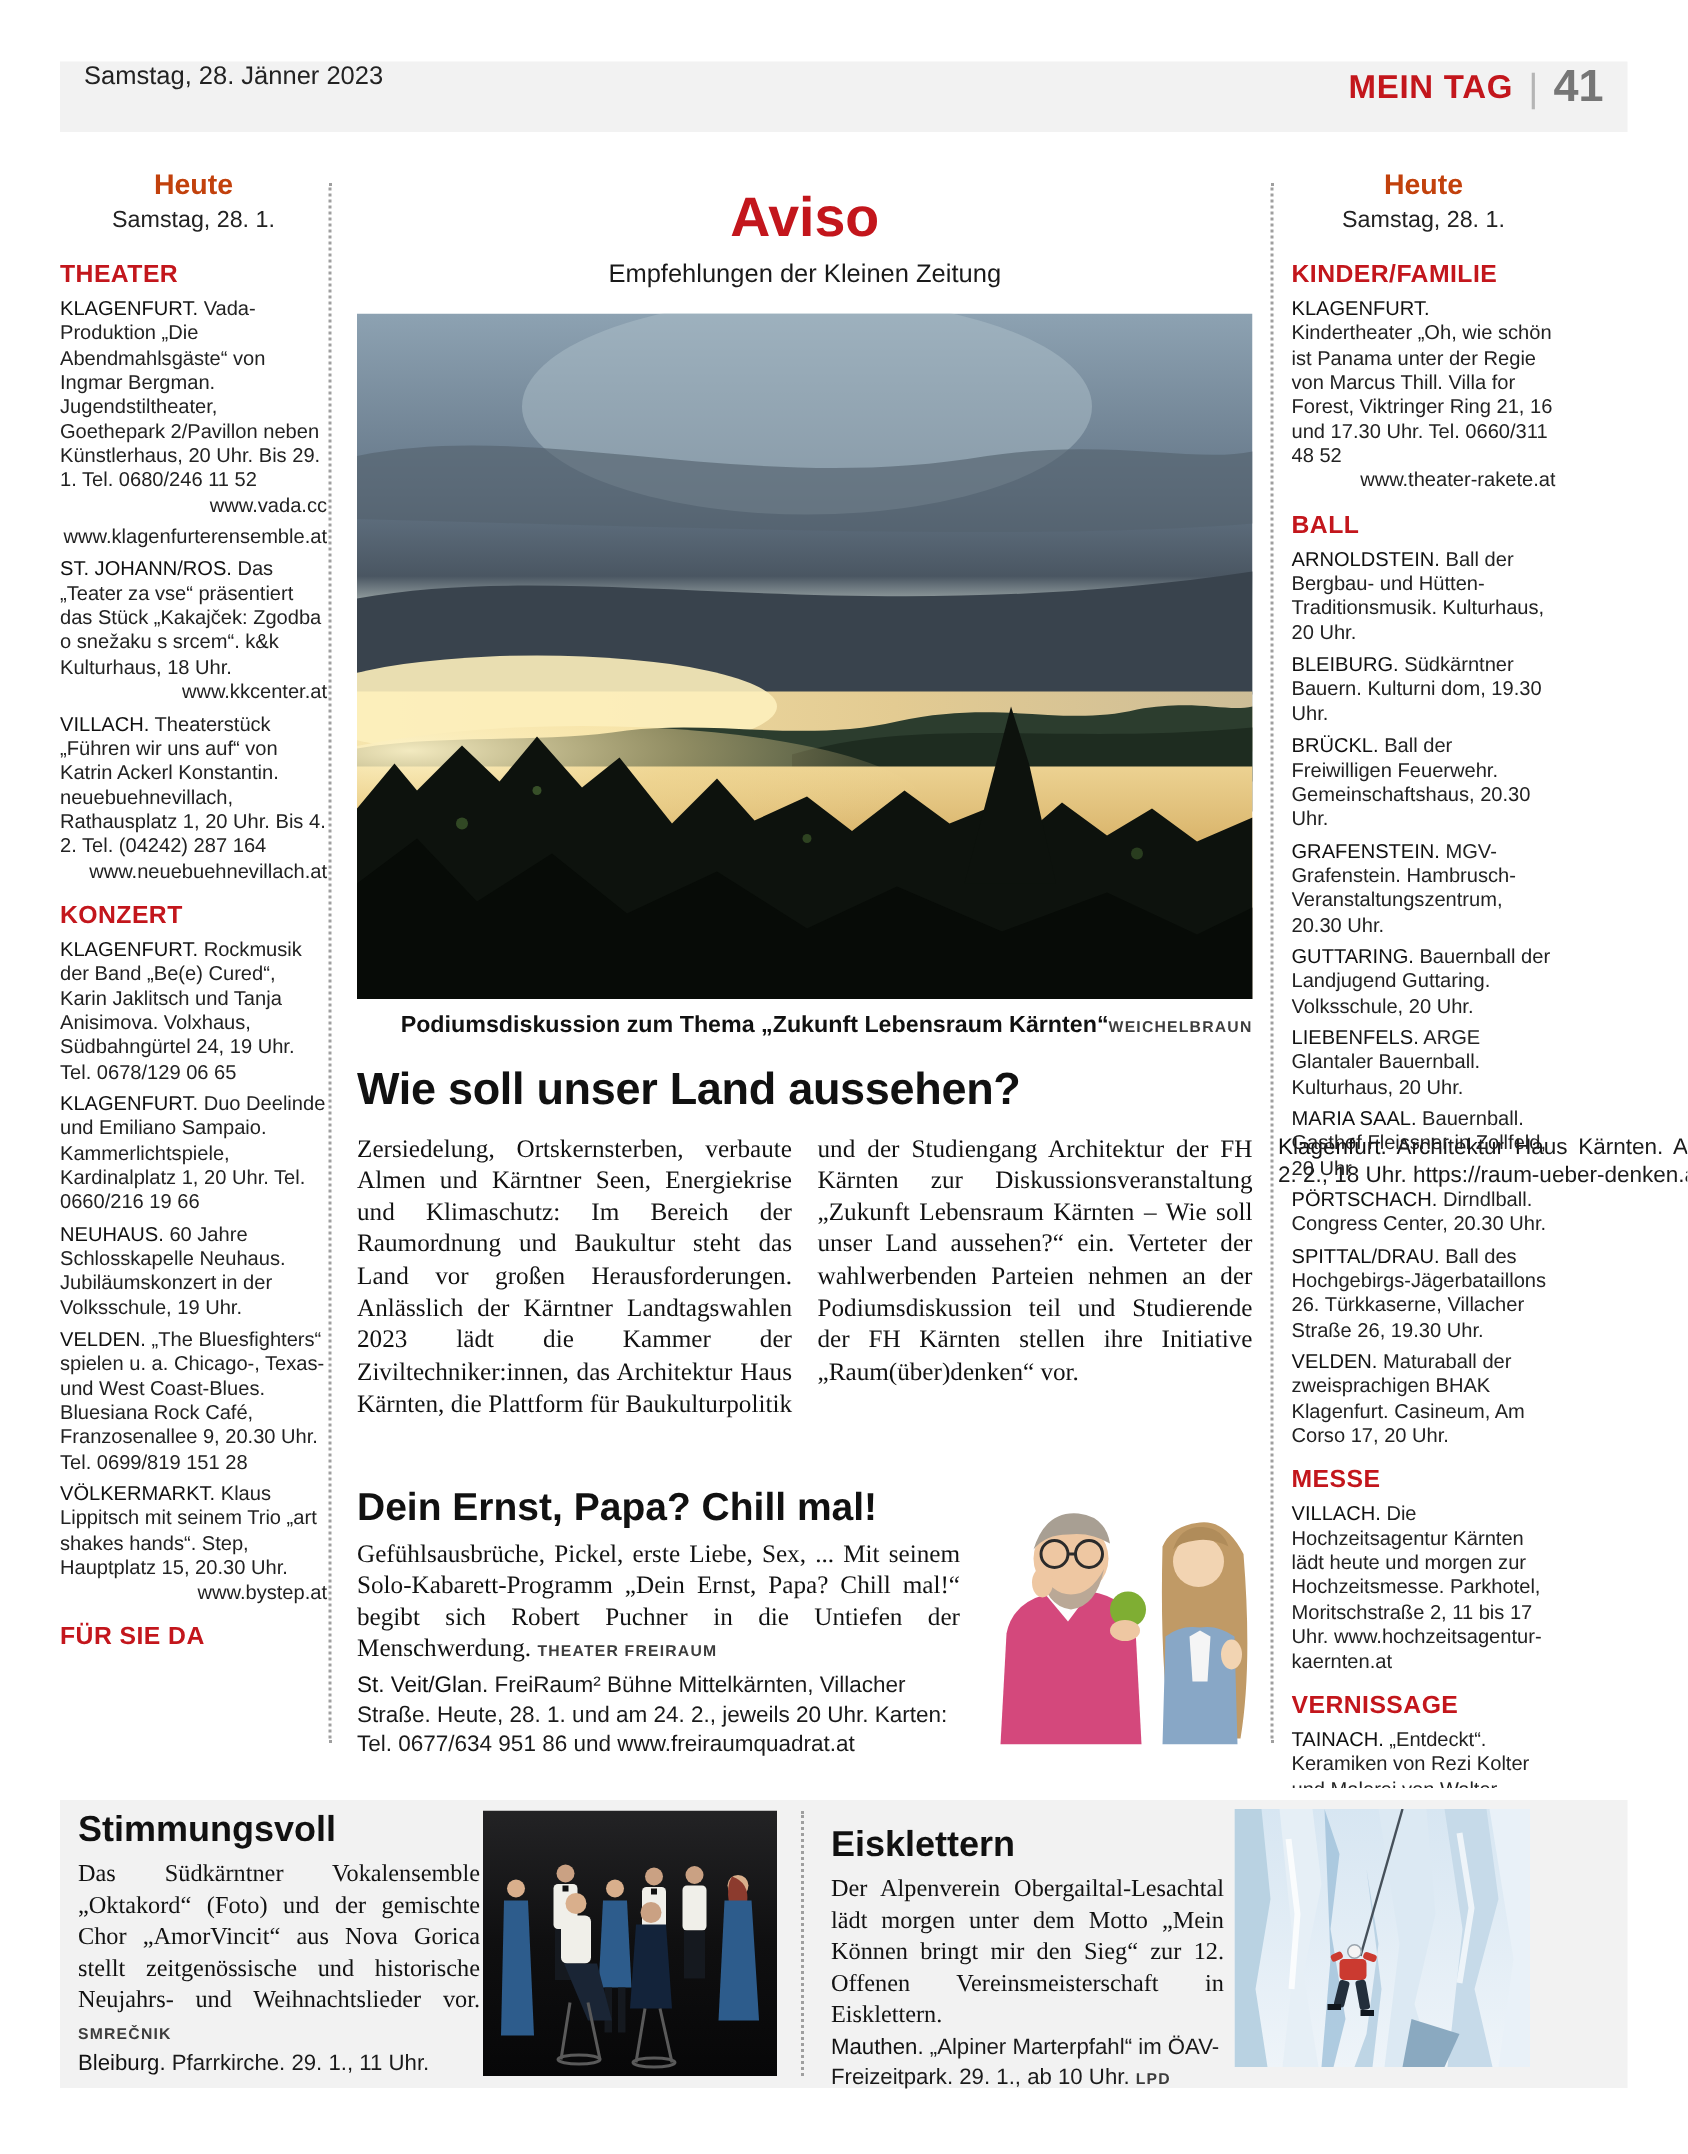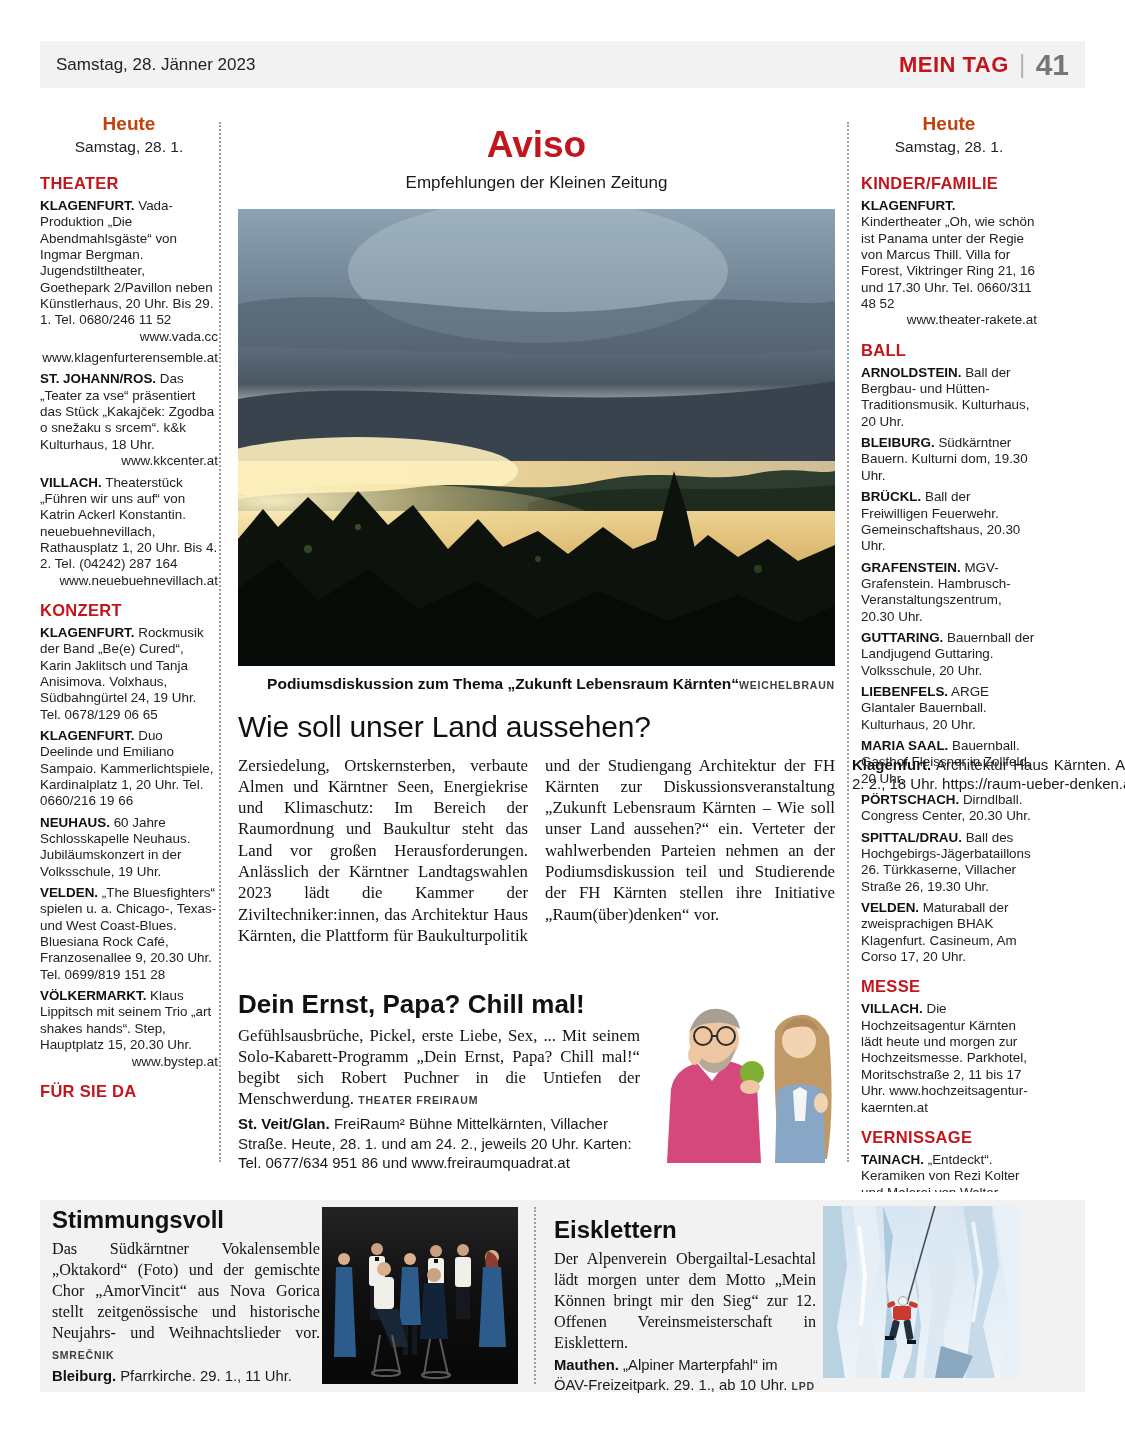--- a/index.html
+++ b/index.html
@@ -1,49 +1,49 @@
 <!DOCTYPE html>
 <html lang="de"><head>
 <meta charset="utf-8">
 <style>
   html,body{margin:0;padding:0;background:#ffffff;}
   .page{position:relative;width:1125px;height:1436px;background:#ffffff;overflow:hidden;
         font-family:"Liberation Sans",sans-serif;color:#1a1a1a;}
   
   .topbar{position:absolute;left:40px;top:41px;width:1045px;height:47px;background:#f2f2f2;
-          display:flex;align-items:center;justify-content:space-between;box-sizing:border-box;padding:0 16px;}
+          display:flex;align-items:flex-start;justify-content:space-between;box-sizing:border-box;padding:0 16px;}
   .date{font-size:17px;color:#222;}
   .brand{display:flex;align-items:center;gap:10px;}
   .brand-name{font-size:22px;font-weight:800;color:#c3161c;letter-spacing:.5px;}
   .brand-sep{font-size:26px;color:#b5b5b5;font-weight:300;}
   .brand-page{font-size:30px;font-weight:800;color:#767676;}
   
   .col{position:absolute;top:112px;}
   .col-left{left:40px;width:178px;height:1080px;overflow:hidden;}
   .col-right{left:861px;width:176px;height:1080px;overflow:hidden;}
   .vdiv{position:absolute;top:122px;height:1040px;width:0;border-left:2px dotted #9f9f9f;}
   .vdiv-1{left:219px;} .vdiv-2{left:847px;}
   .heute{font-size:19px;font-weight:800;color:#c2410c;text-align:center;margin:2px 0 5px;line-height:1;}
   .heute-sub{font-size:15.5px;text-align:center;color:#222;margin:0 0 14px;}
   .sections{margin-top:18px;}
   .sec-head{font-size:16.5px;font-weight:800;color:#c3161c;letter-spacing:.3px;margin:12px 0 5px;}
   .item{margin:0 0 5px;}
   .itxt{margin:0;font-size:13.4px;line-height:1.22;color:#222;text-align:left;overflow-wrap:break-word;}
-  .loc{font-weight:700;color:#111;}
+  .loc{font-weight:400;color:#111;}
   .tail{font-size:13.4px;line-height:1.22;text-align:right;color:#222;overflow-wrap:break-word;}
   
   .col-center{left:238px;top:126px;width:597px;}
   .aviso-title{font-size:37px;font-weight:800;color:#c3161c;text-align:center;margin:0;line-height:1;}
   .aviso-sub{font-size:17px;text-align:center;color:#1a1a1a;margin:10px 0 0;}
   .main-figure{margin:16px 0 0;}
   .main-photo{width:597px;height:457px;display:block;}
   .caption-row{display:flex;justify-content:flex-end;align-items:baseline;margin-top:9px;}
   .caption{font-size:15.5px;font-weight:700;color:#111;}
   .credit{font-size:10.5px;letter-spacing:.8px;color:#3d3d3d;font-family:"Liberation Sans",sans-serif;font-weight:700;white-space:nowrap;}
-  .a1-head{font-size:30px;font-weight:400;color:#111;margin:18px 0 12px;letter-spacing:-.2px;line-height:1.05;}
+  .a1-head{font-size:30px;font-weight:700;color:#111;margin:18px 0 12px;letter-spacing:-.2px;line-height:1.05;}
   .serif{font-family:"Liberation Serif",serif;}
   .just{text-align:justify;}
   .body2col{column-count:2;column-gap:17px;height:212px;column-fill:auto;
             font-family:"Liberation Serif",serif;font-size:16.8px;line-height:1.27;color:#121212;}
   .body2col p{margin:0;}
   .info{font-family:"Liberation Sans",sans-serif;font-size:15px;line-height:1.32;color:#1a1a1a;}
   .body2col .info{margin-top:2px;}
   .a2{position:relative;margin-top:24px;min-height:176px;}
   .a2-head{font-size:26px;font-weight:800;color:#111;margin:0 0 8px;line-height:1;}
   .a2-body{width:402px;margin:0;font-size:16.8px;line-height:1.27;color:#121212;}

